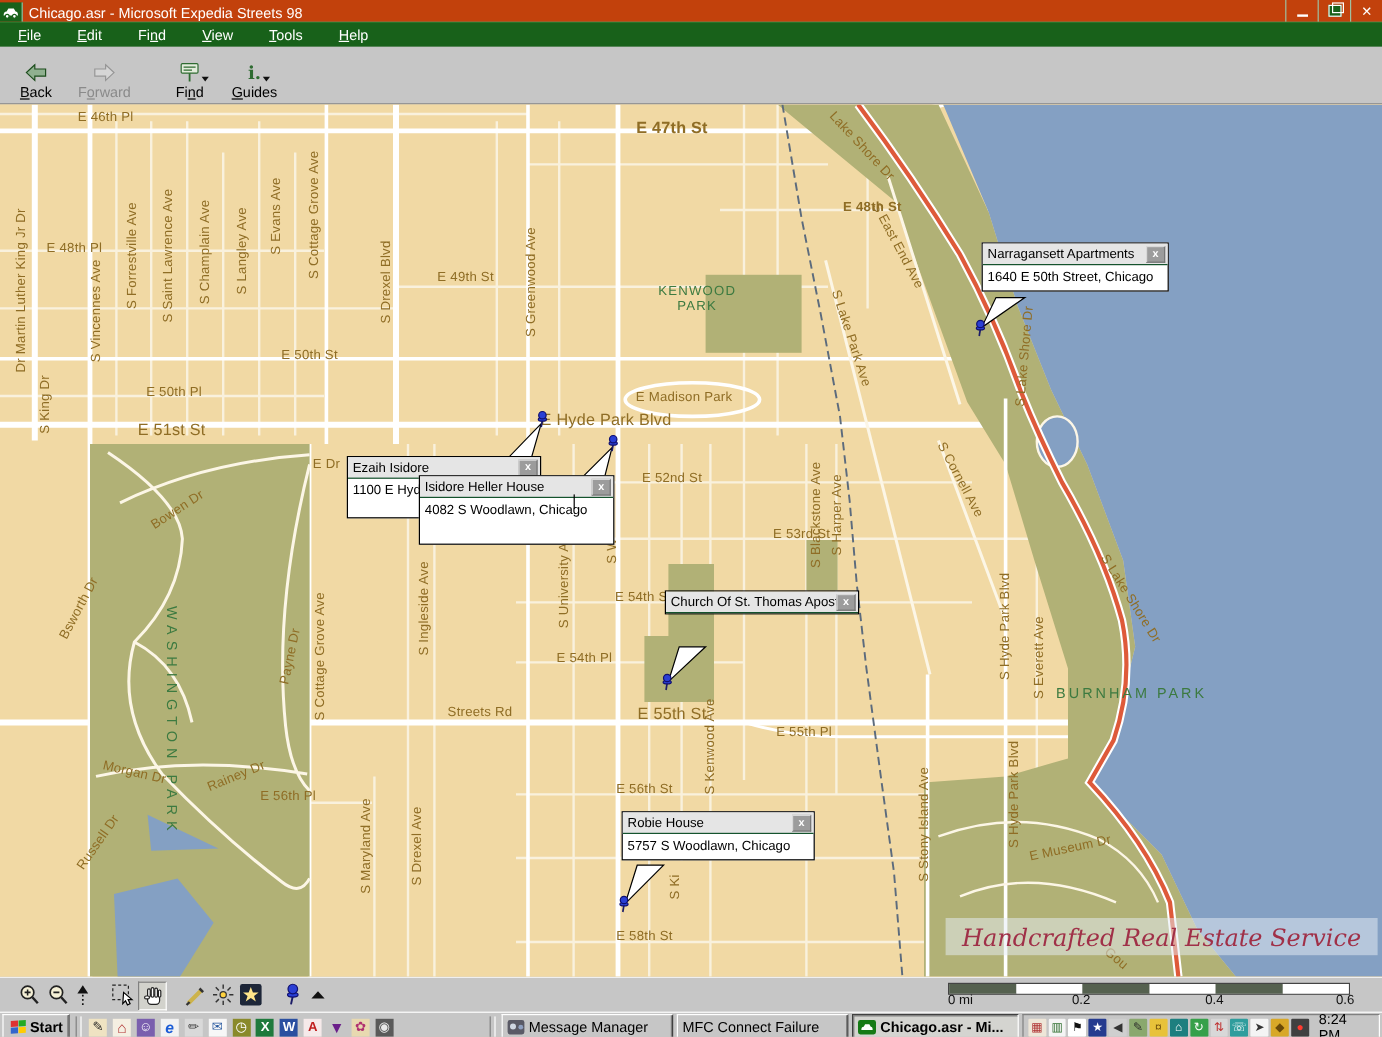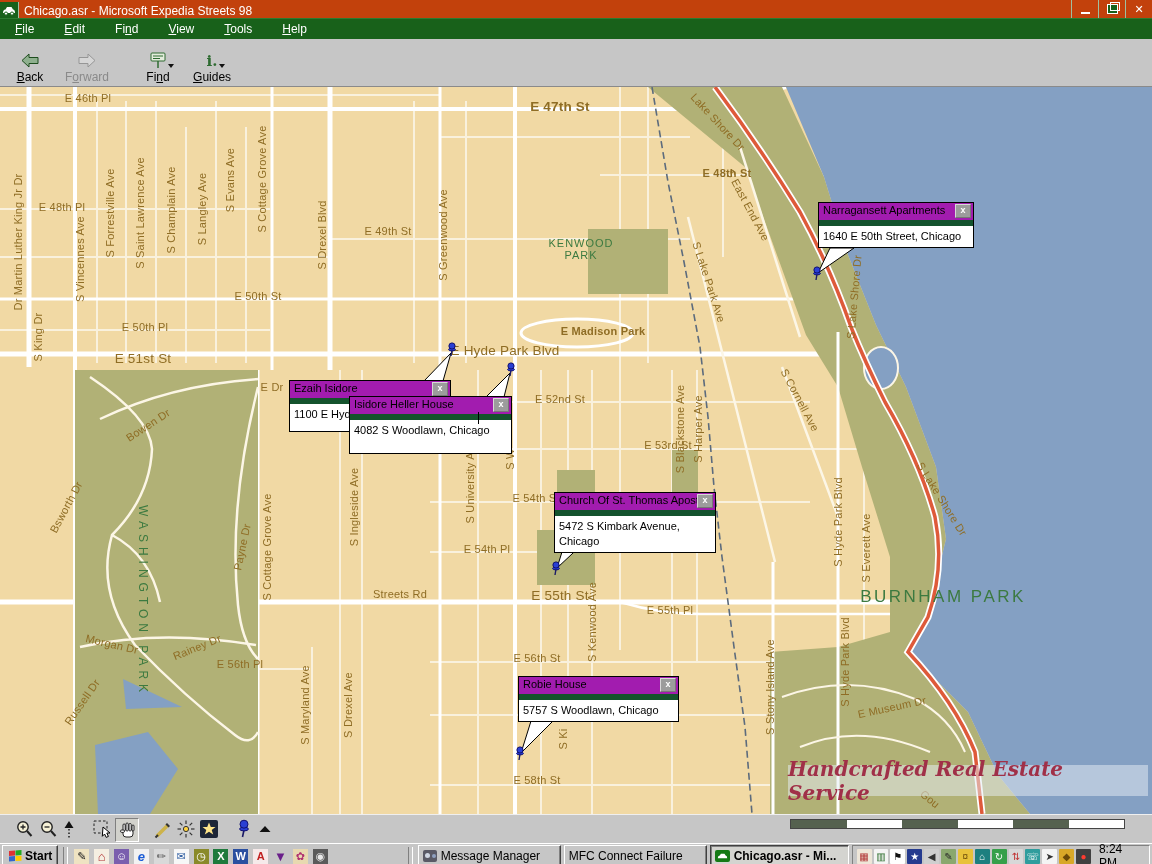--- a/index.html
+++ b/index.html
@@ -27,30 +27,30 @@
   
   .map{position:relative;width:1152px;height:727px;background:#f1d9a4;overflow:hidden}
   .map svg.base{position:absolute;left:0;top:0;z-index:1}
   .ml{position:absolute;white-space:nowrap;font-size:11px;color:#8f6d25;transform:translate(-50%,-50%);z-index:3;letter-spacing:.2px}
   .ml.v{transform:translate(-50%,-50%) rotate(-90deg)}
   .ml.big{font-size:13.5px}
   .pk{position:absolute;color:#3c7a40;z-index:3}
   .overlay{position:absolute;left:0;top:0;z-index:6;pointer-events:none}
   
   .callout{position:absolute;background:#fff;border:1px solid #000;font-size:11px;z-index:7}
-  .ct{background:#a21caf;height:15px;display:flex;padding:1px 2px 1px 4px;border-bottom:6px solid #14532d}
+  .ct{background:#e5e5e5;height:15px;display:flex;align-items:center;padding:1px 2px 1px 4px;border-bottom:1px solid #14532d}
   .ctt{overflow:hidden;white-space:nowrap}
   .cx{margin-left:auto;width:14px;height:12px;background:#9c9c9c;border:1px solid #777;border-top-color:#d8d8d8;border-left-color:#d8d8d8;color:#fff;font-size:9px;line-height:11px;text-align:center;font-weight:bold;cursor:default}
   .cb{padding:3px 4px;line-height:15px}
   .nw{white-space:nowrap}
   .caret{position:absolute;width:1px;height:12px;background:#000;z-index:9}
   
   .wm{position:absolute;z-index:4}
   .wm1{left:758px;top:630px;width:394px;height:46px;background:rgba(226,233,241,.58);color:#4e6077;font-size:30px;letter-spacing:2.5px;display:flex;align-items:center;justify-content:center;font-family:"DejaVu Sans",sans-serif}
-  .wm2{left:788px;top:678px;width:360px;height:31px;background:rgba(229,236,243,.52);color:#a03048;font-size:20px;font-style:italic;font-weight:bold;display:flex;align-items:center;justify-content:center;font-family:"DejaVu Serif",serif}
+  .wm2{left:788px;top:678px;width:360px;height:31px;background:rgba(229,236,243,.52);color:#a03048;font-size:20px;font-style:italic;font-weight:normal;display:flex;align-items:center;justify-content:center;font-family:"DejaVu Serif",serif}
   
   .map-toolbar{position:relative;height:28px;background:#c6c6c6;border-top:1px solid #efefef}
   .mt{position:absolute;top:3px;width:22px;height:22px;display:flex;align-items:center;justify-content:center}
   .mt.pressed{border:1px solid;border-color:#808080 #fff #fff #808080;background:#d2d2cc}
   .scalebar{position:absolute;left:790px;top:4px;width:333px;height:8px;border:1px solid #444;display:flex}
   .scalebar span{flex:1}
   .sb-labels{position:absolute;left:790px;top:13px;width:333px;height:13px;font-size:11px;color:#111}
   .sb-labels b{position:absolute;font-weight:normal;transform:translateX(-50%)}
   .sb-labels b.first{transform:none}
   
@@ -179,21 +179,21 @@
   </svg>
 
   <b class="ml" style="left:88px;top:11px;font-weight:normal">E 46th Pl</b>
   <b class="ml big" style="left:560px;top:19px;font-weight:bold">E 47th St</b>
   <b class="ml" style="left:62px;top:120px;font-weight:normal">E 48th Pl</b>
   <b class="ml" style="left:727px;top:86px;font-weight:bold">E 48th St</b>
   <b class="ml" style="left:388px;top:144px;font-weight:normal">E 49th St</b>
   <b class="ml" style="left:258px;top:209px;font-weight:normal">E 50th St</b>
   <b class="ml" style="left:145px;top:240px;font-weight:normal">E 50th Pl</b>
   <b class="ml big" style="left:143px;top:271px;font-weight:normal">E 51st St</b>
-  <b class="ml" style="left:603px;top:244px;font-weight:bold">E Madison Park</b>
+  <b class="ml" style="left:570px;top:244px;font-weight:normal">E Madison Park</b>
   <b class="ml big" style="left:505px;top:263px;font-weight:normal">E Hyde Park Blvd</b>
   <b class="ml" style="left:560px;top:312px;font-weight:normal">E 52nd St</b>
   <b class="ml" style="left:668px;top:358px;font-weight:normal">E 53rd St</b>
   <b class="ml" style="left:536px;top:411px;font-weight:normal">E 54th St</b>
   <b class="ml" style="left:487px;top:462px;font-weight:normal">E 54th Pl</b>
   <b class="ml" style="left:400px;top:507px;font-weight:normal">Streets Rd</b>
   <b class="ml big" style="left:560px;top:508px;font-weight:normal">E 55th St</b>
   <b class="ml" style="left:670px;top:523px;font-weight:normal">E 55th Pl</b>
   <b class="ml" style="left:537px;top:571px;font-weight:normal">E 56th St</b>
   <b class="ml" style="left:240px;top:577px;font-weight:normal">E 56th Pl</b>
@@ -236,21 +236,21 @@
   <b class="ml" style="left:66px;top:420px;font-weight:normal;transform:translate(-50%,-50%) rotate(-62deg)">Bsworth Dr</b>
   <b class="ml" style="left:112px;top:557px;font-weight:normal;transform:translate(-50%,-50%) rotate(13deg)">Morgan Dr</b>
   <b class="ml" style="left:197px;top:560px;font-weight:normal;transform:translate(-50%,-50%) rotate(-22deg)">Rainey Dr</b>
   <b class="ml" style="left:82px;top:615px;font-weight:normal;transform:translate(-50%,-50%) rotate(-55deg)">Russell Dr</b>
   <b class="ml" style="left:242px;top:460px;font-weight:normal;transform:translate(-50%,-50%) rotate(-78deg)">Payne Dr</b>
   <b class="ml" style="left:892px;top:620px;font-weight:normal;transform:translate(-50%,-50%) rotate(-12deg)">E Museum Dr</b>
   <b class="ml" style="left:930px;top:712px;font-weight:normal;transform:translate(-50%,-50%) rotate(40deg)">Gou</b>
 
   <div class="pk" style="left:581px;top:150px;width:76px;text-align:center;font-size:11px;letter-spacing:1px;transform:translateX(-50%)">KENWOOD PARK</div>
   <div class="pk" style="left:136px;top:418px;height:215px;writing-mode:vertical-lr;letter-spacing:5px;font-size:12px">WASHINGTON PARK</div>
-  <div class="pk" style="left:943px;top:510px;white-space:nowrap;letter-spacing:2.5px;font-size:17px;transform:translate(-50%,-50%)">BURNHAM PARK</div>
+  <div class="pk" style="left:943px;top:491px;white-space:nowrap;letter-spacing:2.5px;font-size:12px;transform:translate(-50%,-50%)">BURNHAM PARK</div>
 
   <svg class="overlay" width="1152" height="727">
     <g>
       <polygon points="830,161 854,161 818,186" fill="#fff" stroke="#000"></polygon>
       <polygon points="424,294 443,294 451,266" fill="#fff" stroke="#000"></polygon>
       <polygon points="486,310 504,310 510,286" fill="#fff" stroke="#000"></polygon>
       <polygon points="566,452 588,452 557,481" fill="#fff" stroke="#000"></polygon>
       <polygon points="531,634 553,634 521,666" fill="#fff" stroke="#000"></polygon>
     </g>
     <g>
@@ -305,21 +305,20 @@
     </div>
     <div class="cb nw">4082 S Woodlawn, Chicago</div>
   </div>
   <i class="caret" style="left:478px;top:325px"></i>
 
   <div class="callout" style="left:554px;top:405px;width:160px">
     <div class="ct">
       <span class="ctt">Church Of St. Thomas Apost</span>
       <b class="cx">x</b>
     </div>
-    <div class="cb">5472 S Kimbark Avenue, Chicago</div>
   </div>
 
   <div class="callout" style="left:518px;top:589px;width:159px">
     <div class="ct">
       <span class="ctt">Robie House</span>
       <b class="cx">x</b>
     </div>
     <div class="cb nw">5757 S Woodlawn, Chicago</div>
   </div>
 
@@ -406,20 +405,26 @@
       </svg>
     </span>
 
   <span class="scalebar">
     <span style="background:#55614f"></span>
       <span style="background:#fff"></span>
       <span style="background:#55614f"></span>
       <span style="background:#fff"></span>
       <span style="background:#55614f"></span>
       <span style="background:#fff"></span>
+  </span>
+  <span class="sb-labels">
+    <b class="first" style="left:0">0 mi</b>
+    <b style="left:111px">0.2</b>
+    <b style="left:222px">0.4</b>
+    <b style="left:331px">0.6</b>
   </span>
 </div>
 
 <div class="taskbar">
   <span class="startbtn">
     <svg width="14" height="12">
         <rect x="1" y="1" width="6" height="5" fill="#d33" transform="skewY(-4)"></rect>
         <rect x="7.5" y="1" width="6" height="5" fill="#2a2" transform="skewY(-4)"></rect>
         <rect x="1" y="6.6" width="6" height="5" fill="#36c" transform="skewY(-4)"></rect>
         <rect x="7.5" y="6.6" width="6" height="5" fill="#fc0" transform="skewY(-4)"></rect>

